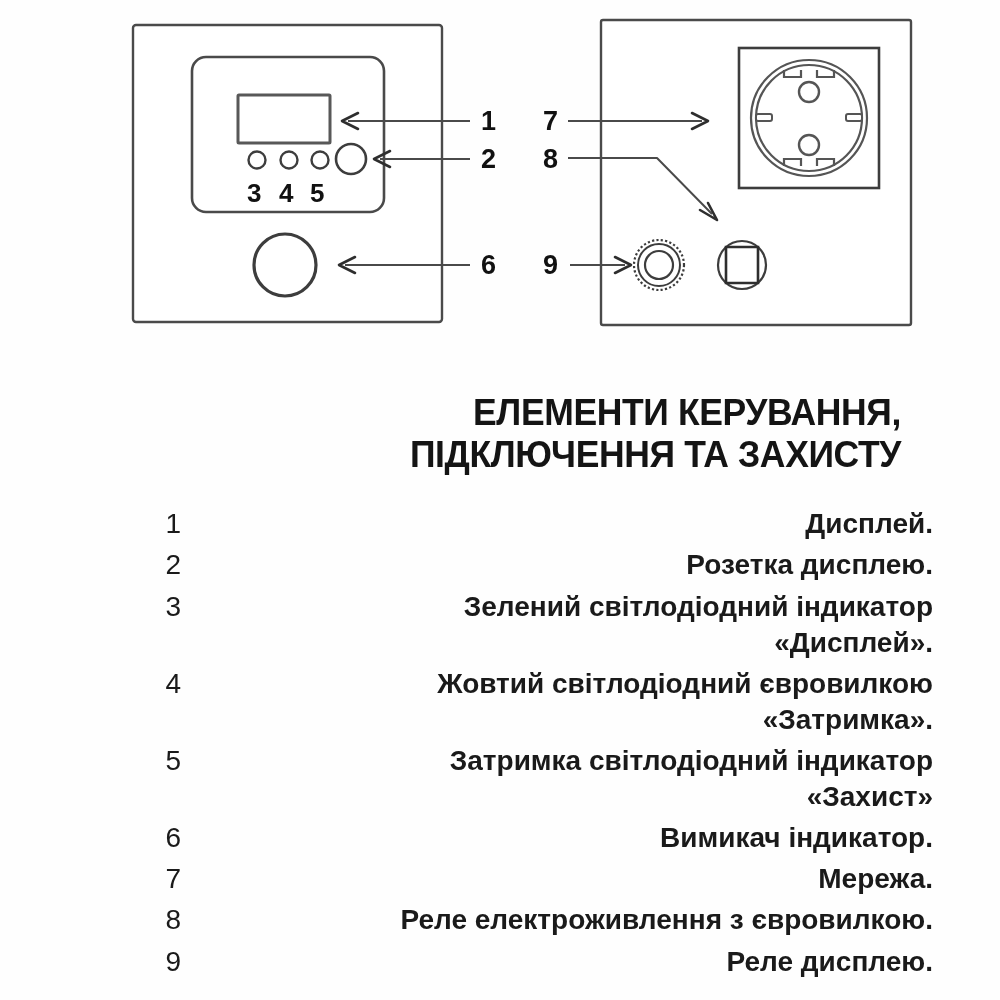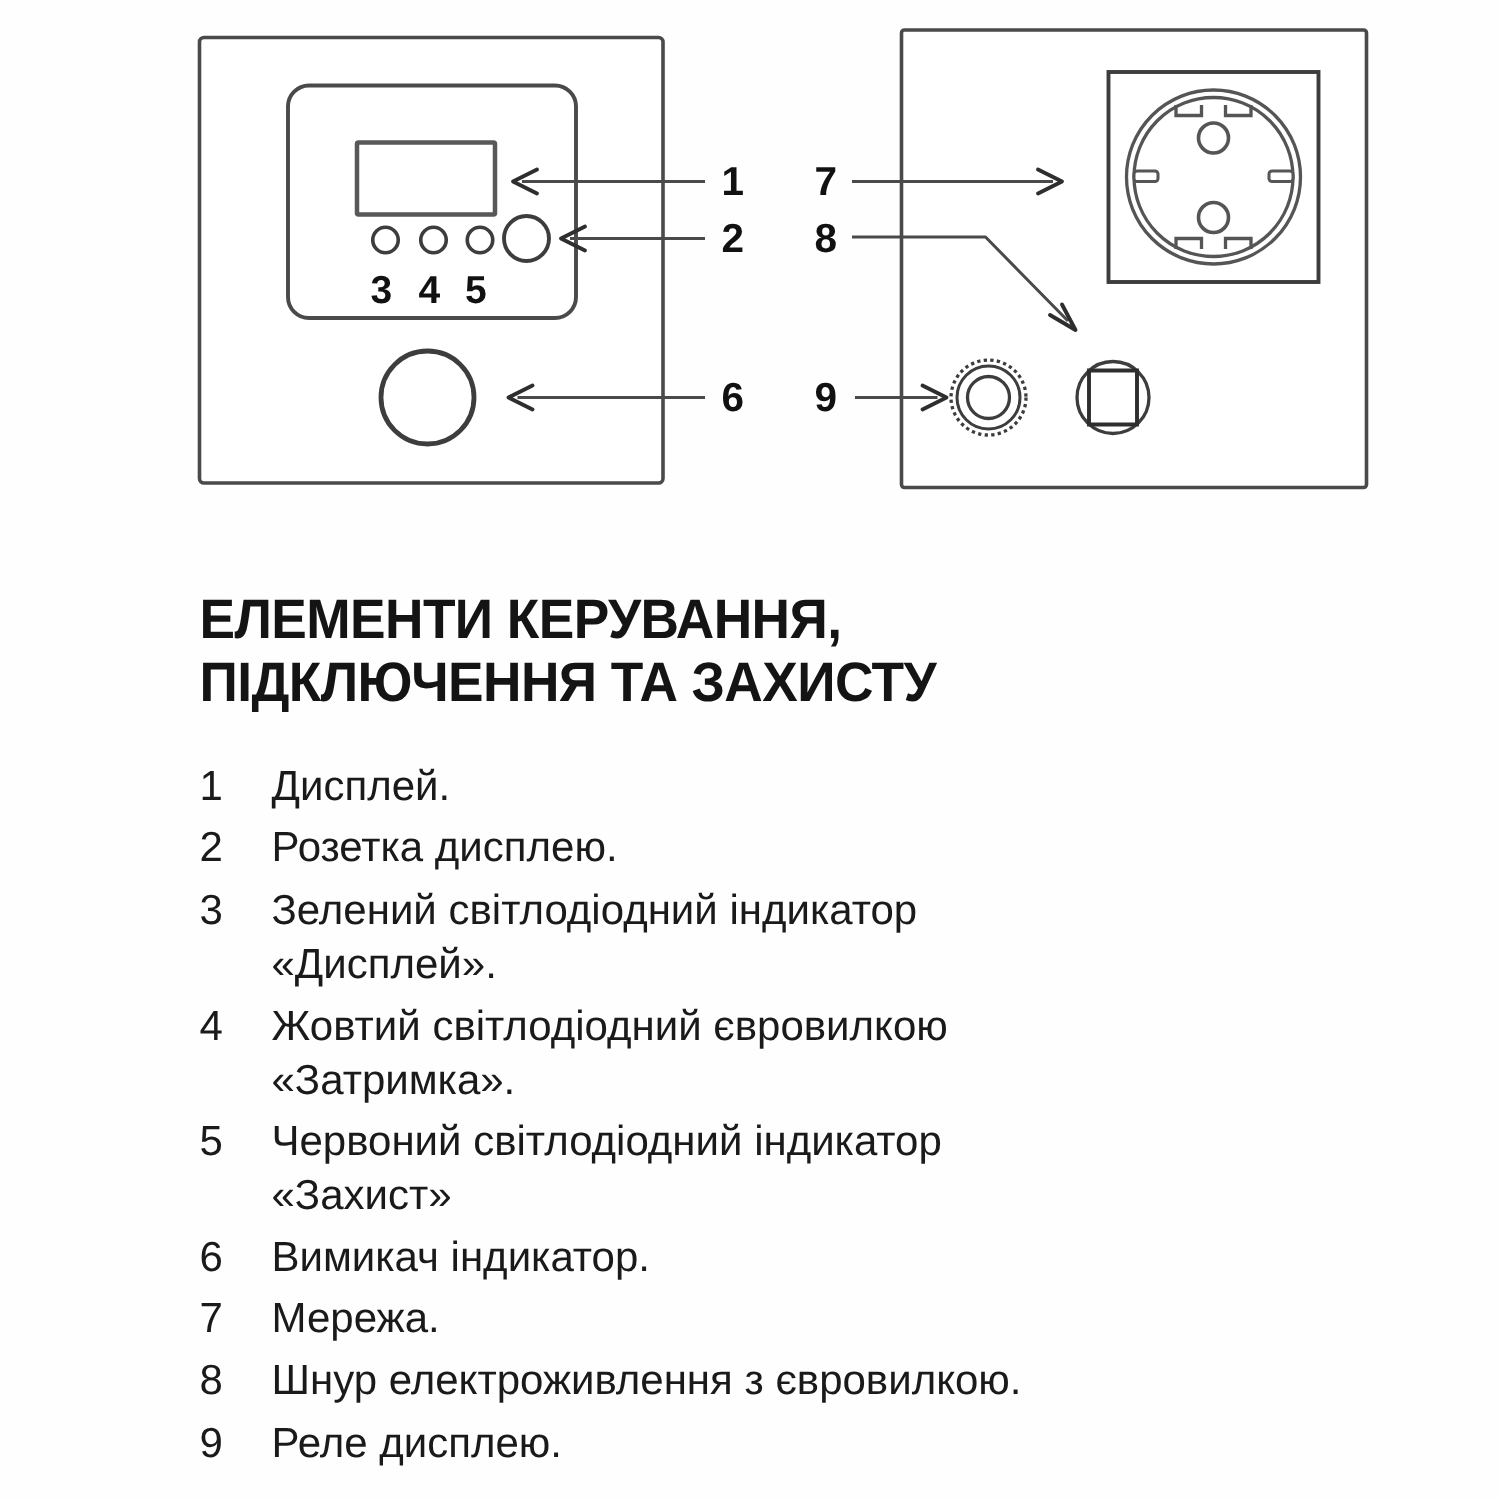--- a/index.html
+++ b/index.html
@@ -55,20 +55,21 @@
     line-height: 1;
     color: #111111;
   }
 
   
   #text-block {
     position: absolute;
     left: 133px;
     top: 392px;
     width: 800px;
+    text-align: right;
   }
 
   #heading {
     font-family: "Liberation Sans", sans-serif;
     font-weight: bold;
     font-size: 37px;
     line-height: 1.14;
     letter-spacing: -0.4px;
     color: #141414;
     margin: 0 0 30px 0;
@@ -95,21 +96,21 @@
     line-height: 1.29;
     color: #1a1a1a;
     font-weight: normal;
   }
 
   .legend-text {
     flex: 1 1 auto;
     font-size: 28px;
     line-height: 1.29;
     color: #1a1a1a;
-    font-weight: normal;
+    font-weight: bold;
     white-space: pre-line;
   }
 </style>
 </head>
 <body>
 
 <div id="page">
 
   <div id="diagram">
 
@@ -222,34 +223,34 @@
         <span class="legend-text">Зелений світлодіодний індикатор
 «Дисплей».</span>
       </li>
       <li class="legend-row">
         <span class="legend-num">4</span>
         <span class="legend-text">Жовтий світлодіодний євровилкою
 «Затримка».</span>
       </li>
       <li class="legend-row">
         <span class="legend-num">5</span>
-        <span class="legend-text">Червоний світлодіодний індикатор
+        <span class="legend-text">Затримка світлодіодний індикатор
 «Захист»</span>
       </li>
       <li class="legend-row">
         <span class="legend-num">6</span>
         <span class="legend-text">Вимикач індикатор.</span>
       </li>
       <li class="legend-row">
         <span class="legend-num">7</span>
         <span class="legend-text">Мережа.</span>
       </li>
       <li class="legend-row">
         <span class="legend-num">8</span>
-        <span class="legend-text">Шнур електроживлення з євровилкою.</span>
+        <span class="legend-text">Реле електроживлення з євровилкою.</span>
       </li>
       <li class="legend-row">
         <span class="legend-num">9</span>
         <span class="legend-text">Реле дисплею.</span>
       </li>
     </ul>
   </div>
 </div>
 
 </body></html>

